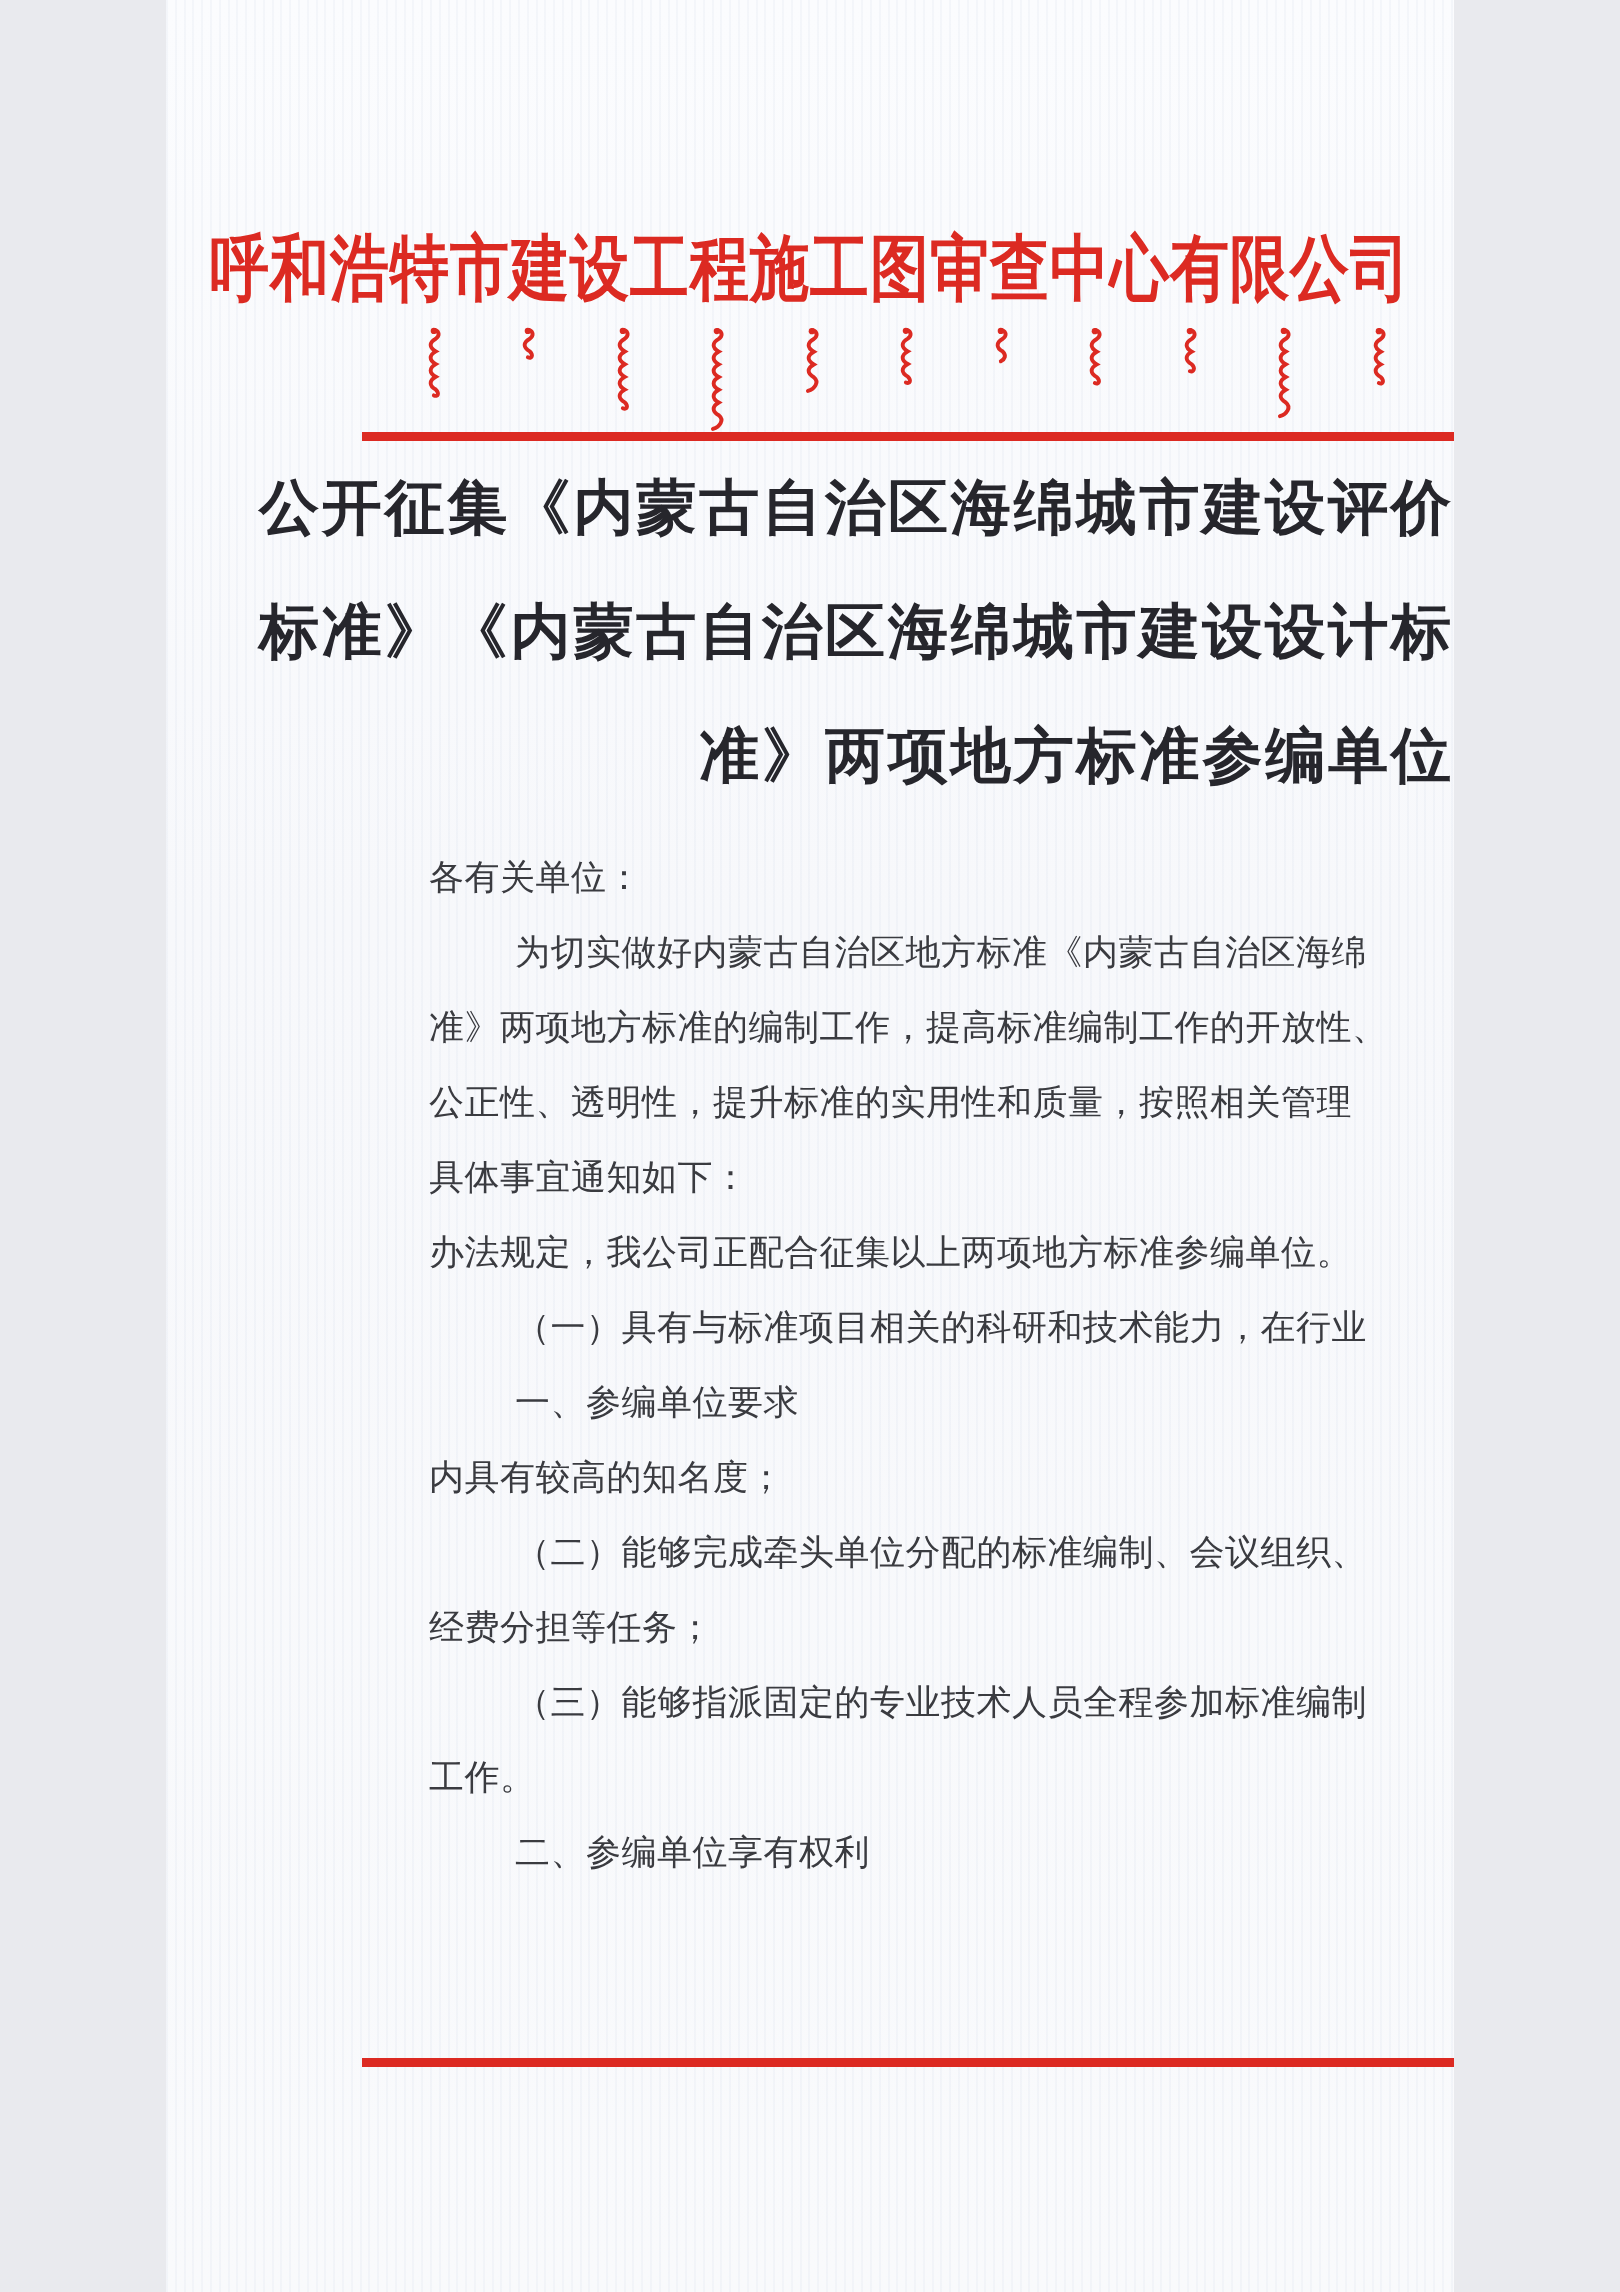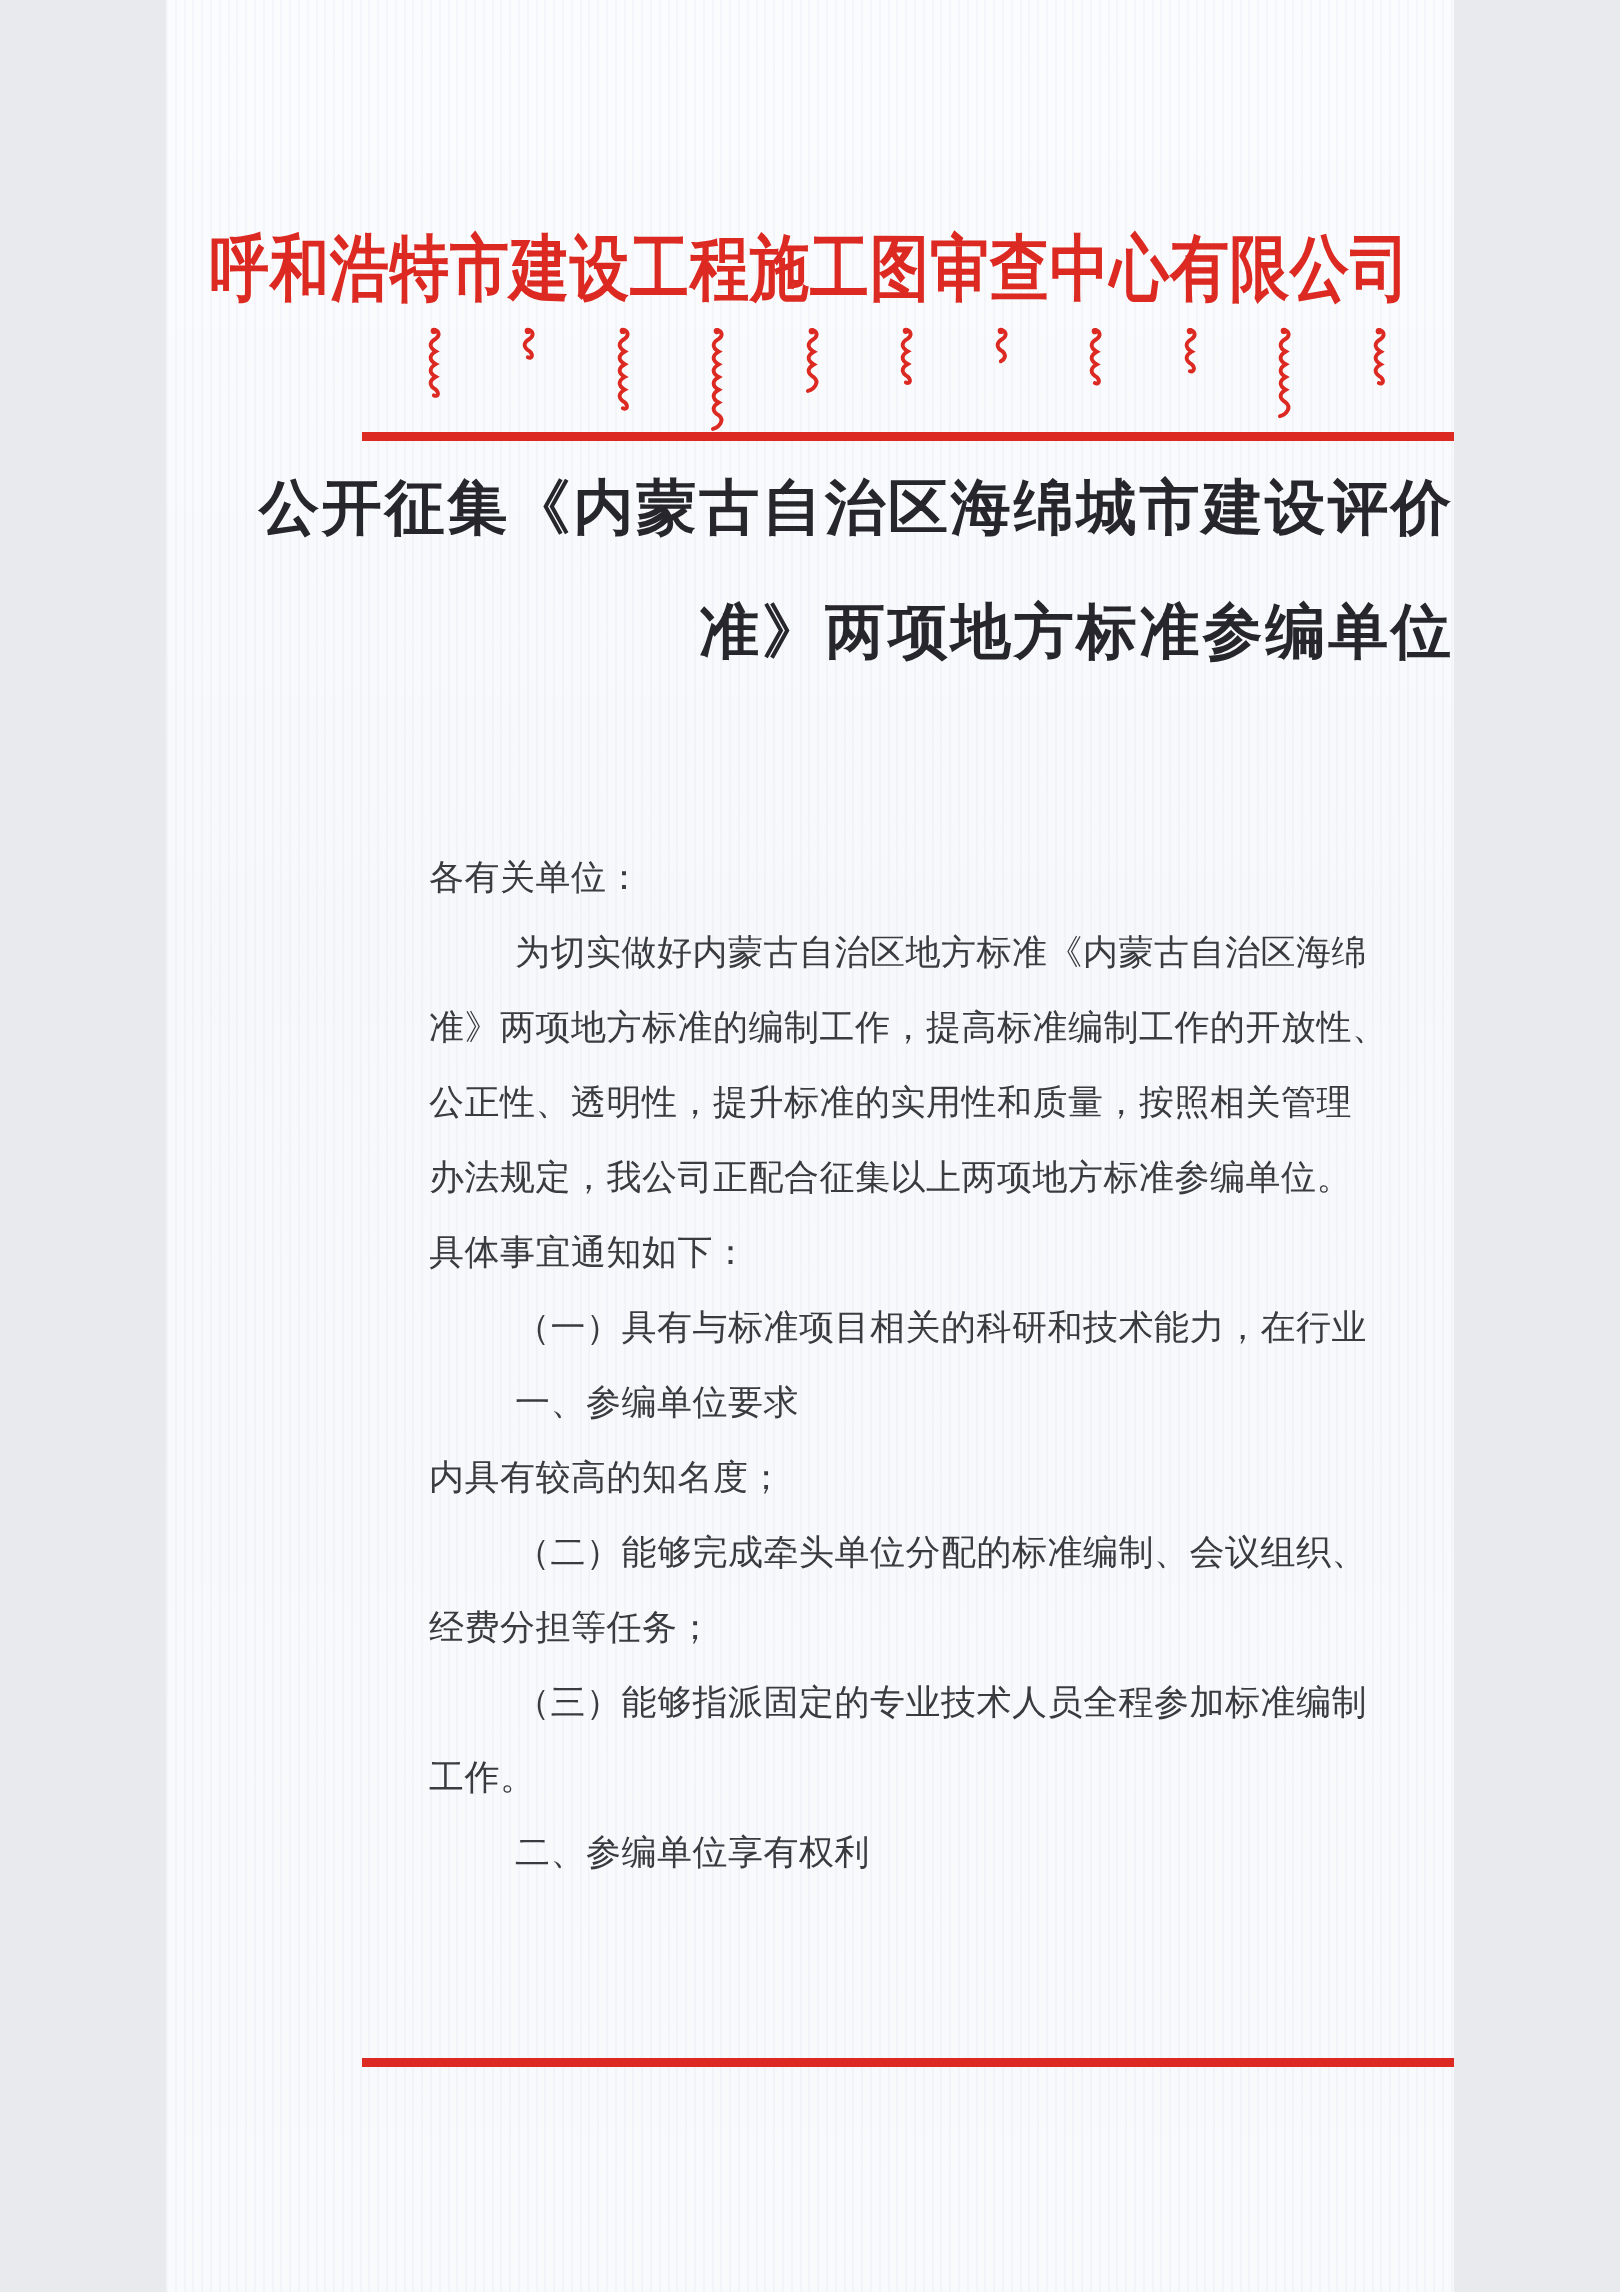--- a/index.html
+++ b/index.html
@@ -122,30 +122,31 @@
       <svg width="23.5" height="78" viewBox="0 0 24 80" class="mong-glyph">
         <circle cx="8" cy="5" r="3.2" fill="#dc2a22"></circle>
         <path d="M9 4 C14 6 14 10 10 13 c-7 4 -7 9 0 13 c-7 4 -7 9 0 13 c-7 4 -7 9 0 13 c4 4 2 8 -2 10" fill="none" stroke="#dc2a22" stroke-width="4" stroke-linecap="round"></path>
       </svg>
     </div>
 
   <div class="rule rule-top"></div>
 
   <div class="doc-title">
     <div>公开征集《内蒙古自治区海绵城市建设评价</div>
+    <div>标准》《内蒙古自治区海绵城市建设设计标</div>
     <div>准》两项地方标准参编单位</div>
   </div>
 
   <div class="body-text">
       <p>各有关单位：</p>
       <p class="ind">为切实做好内蒙古自治区地方标准《内蒙古自治区海绵</p>
       <p>准》两项地方标准的编制工作，提高标准编制工作的开放性、</p>
       <p>公正性、透明性，提升标准的实用性和质量，按照相关管理</p>
+      <p>具体事宜通知如下：</p>
       <p>办法规定，我公司正配合征集以上两项地方标准参编单位。</p>
-      <p>具体事宜通知如下：</p>
       <p class="ind">（一）具有与标准项目相关的科研和技术能力，在行业</p>
       <p class="ind">一、参编单位要求</p>
       <p>内具有较高的知名度；</p>
       <p class="ind">（二）能够完成牵头单位分配的标准编制、会议组织、</p>
       <p>经费分担等任务；</p>
       <p class="ind">（三）能够指派固定的专业技术人员全程参加标准编制</p>
       <p>工作。</p>
       <p class="ind">二、参编单位享有权利</p>
     </div>
 

